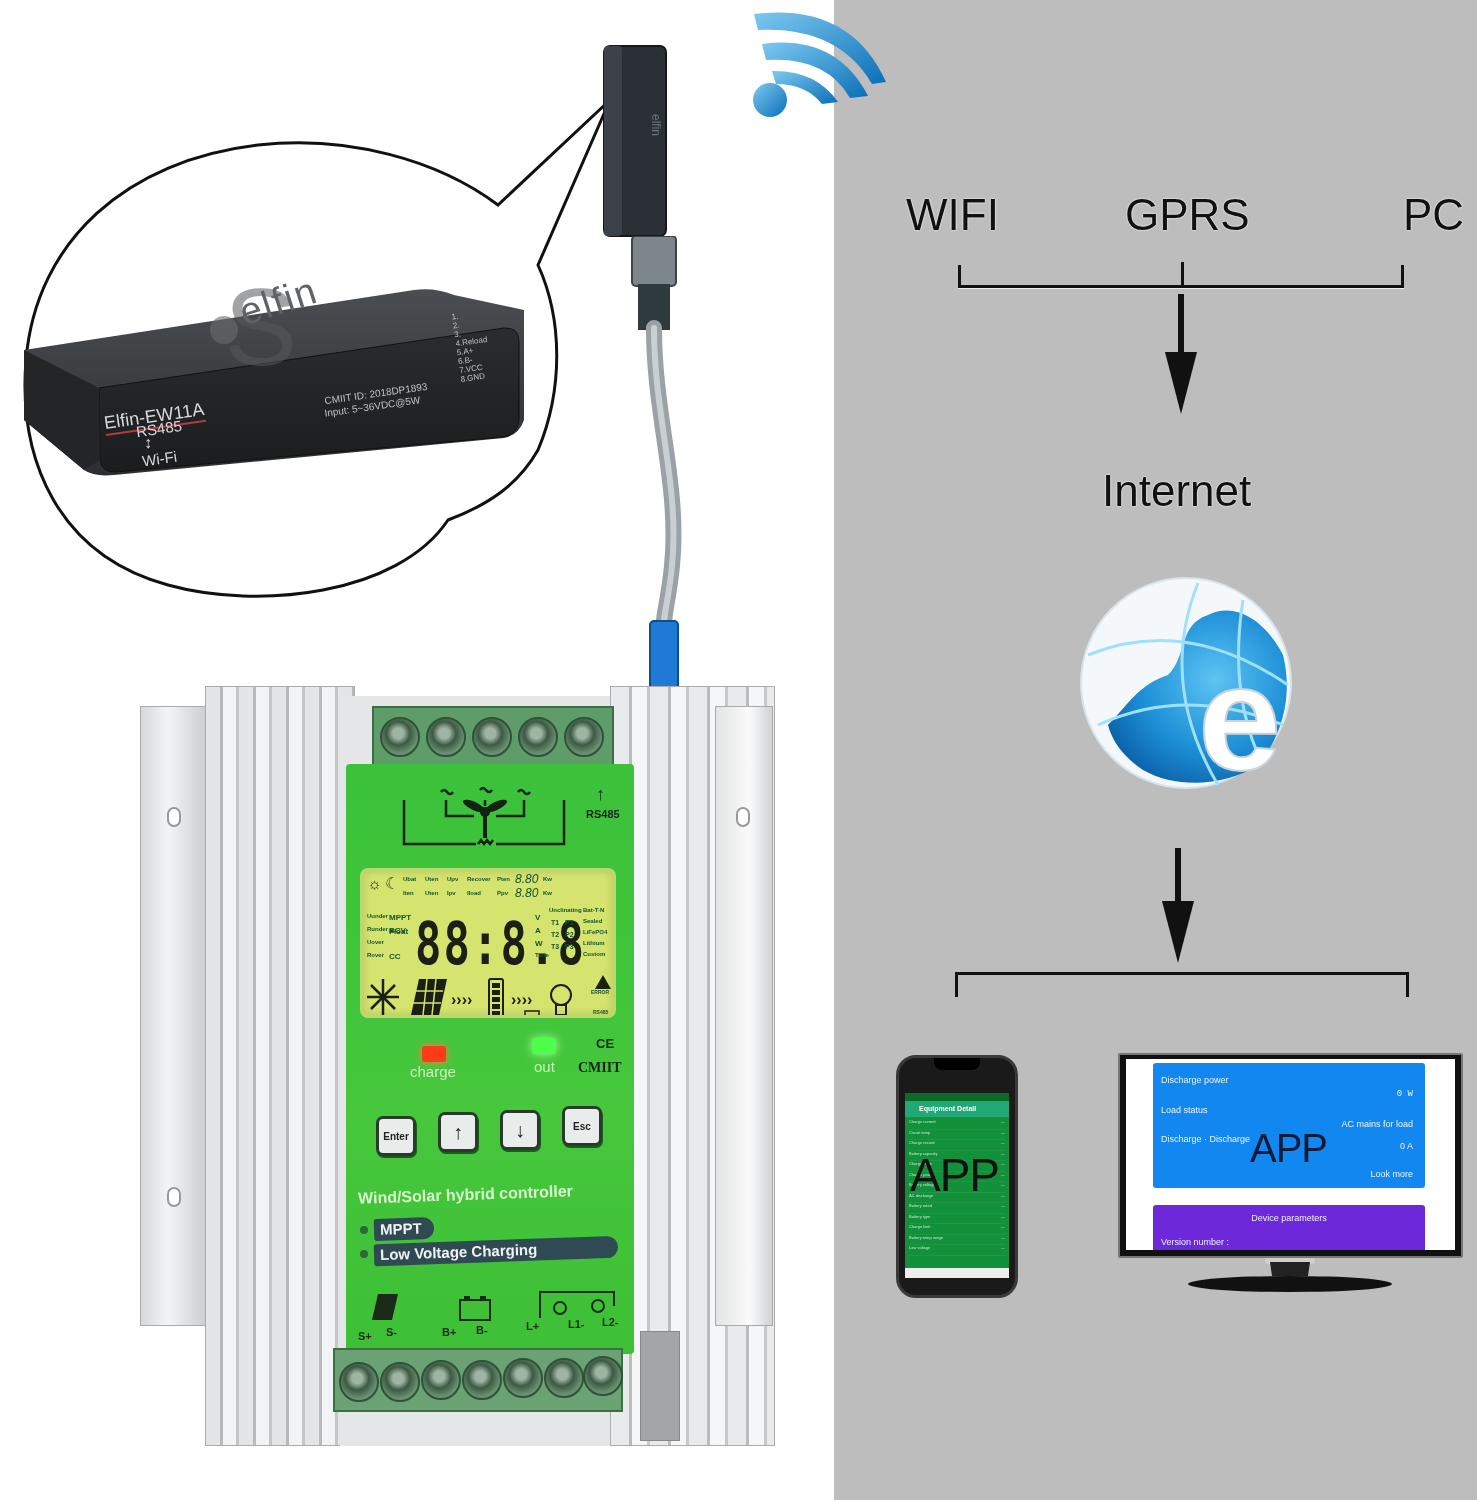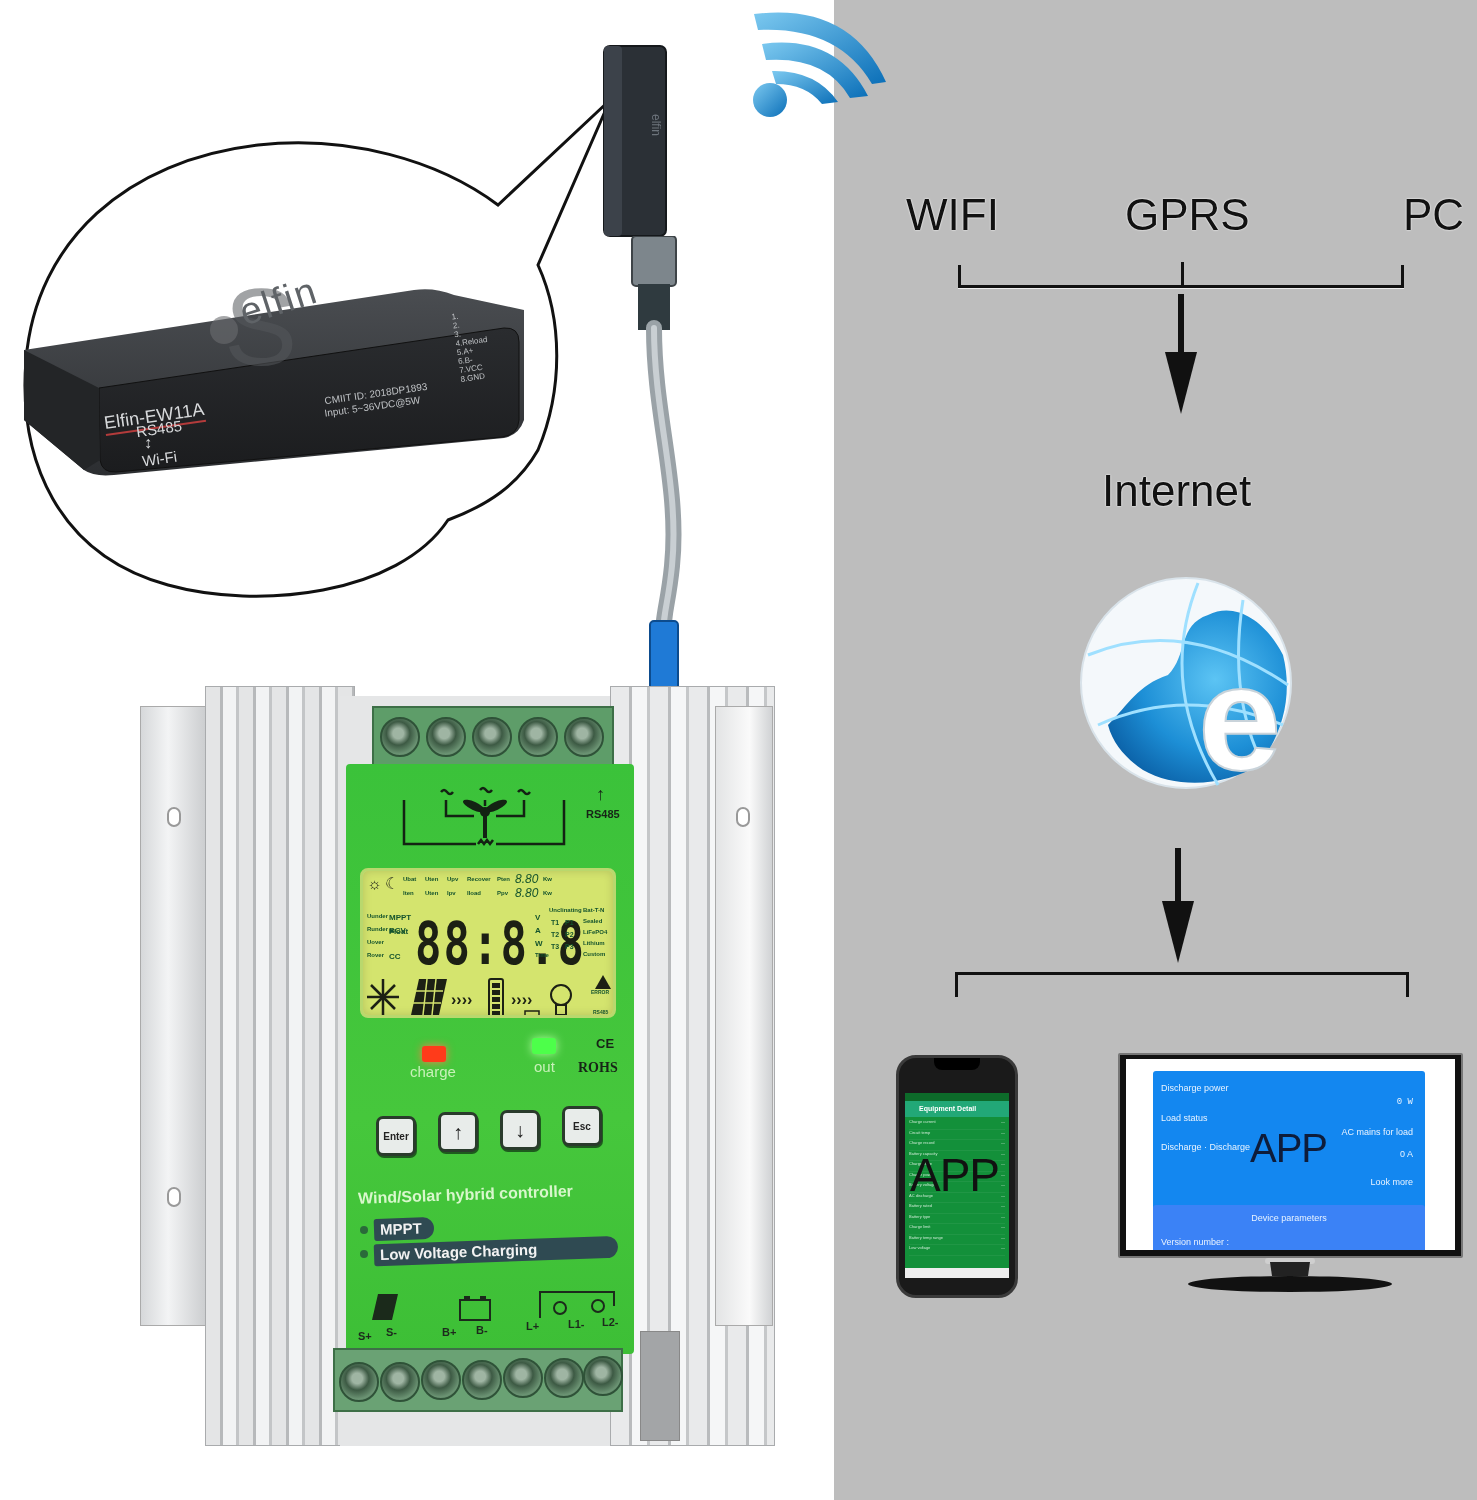--- a/index.html
+++ b/index.html
@@ -26,22 +26,22 @@
   .phone-status { height: 8px; background: #0d6b2a; }
   .phone-header { height: 16px; background: #22a877; color: #fff; font-size: 7px; font-weight: bold; padding: 4px 0 0 14px; }
   .phone-rows { padding: 2px 4px; }
   .phone-row { height: 10.5px; display: flex; justify-content: space-between; font-size: 4px; color: #c9e9d2; border-bottom: 1px solid rgba(255,255,255,0.06); }
   .phone-footer { position: absolute; left: 6px; top: 210px; width: 104px; height: 10px; background: #eee; }
   .app-overlay { position: absolute; font-family: "Liberation Sans", sans-serif; color: #111; letter-spacing: -1px; }
 
   
   .monitor { position: absolute; left: 1118px; top: 1053px; width: 345px; height: 205px; background: #111; border: 2px solid #777; border-radius: 2px; }
   .monitor-screen { position: absolute; left: 6px; top: 4px; width: 329px; height: 191px; background: #fff; overflow: hidden; }
-  .monitor-blue { position: absolute; left: 27px; top: 4px; width: 272px; height: 139px; background: #1387f0; border-radius: 3px; margin-top: 8px; }
-  .monitor-pink { position: absolute; left: 27px; top: 146px; width: 272px; height: 50px; background: #3b82f6; border-radius: 3px; }
+  .monitor-blue { position: absolute; left: 27px; top: 4px; width: 272px; height: 125px; background: #1387f0; border-radius: 3px; }
+  .monitor-pink { position: absolute; left: 27px; top: 146px; width: 272px; height: 50px; background: #6d28d9; border-radius: 3px; }
   .mtext { position: absolute; font-size: 9px; color: #e8f3ff; }
   .monitor-stand { position: absolute; left: 1180px; top: 1258px; width: 220px; height: 36px; }
 
   
   .wifi-signal { position: absolute; left: 726px; top: 4px; width: 160px; height: 118px; }
   .callout { position: absolute; left: 18px; top: 90px; width: 610px; height: 520px; }
   .module { position: absolute; left: 24px; top: 270px; width: 500px; height: 215px; }
   .adapter { position: absolute; left: 600px; top: 44px; width: 70px; height: 196px; }
   .cable { position: absolute; left: 610px; top: 236px; width: 110px; height: 460px; }
 
@@ -409,21 +409,21 @@
       </div>
       <div class="lcd-text" style="left:228px;top:118px;font-size:5px;">ERROR</div>
       <div class="lcd-text" style="left:230px;top:138px;font-size:5px;">RS485</div>
     </div>
 
     <div class="led" style="left:76px;top:282px;background:#ff3b1a;box-shadow:0 0 8px #ff7a4a;"></div>
     <div class="led-label" style="left:64px;top:299px;">charge</div>
     <div class="led" style="left:186px;top:274px;background:#4dff4a;box-shadow:0 0 10px #aaff9a;"></div>
     <div class="led-label" style="left:188px;top:294px;">out</div>
     <div class="ce-mark" style="left:250px;top:272px;">CE</div>
-    <div class="rohs" style="left:232px;top:296px;">ROHS</div>
+    <div class="rohs" style="left:232px;top:296px;">CMIIT</div>
 
     <div class="key" style="left:30px;top:352px;">Enter</div>
     <div class="key" style="left:92px;top:348px;font-size:20px;">↑</div>
     <div class="key" style="left:154px;top:346px;font-size:20px;">↓</div>
     <div class="key" style="left:216px;top:342px;">Esc</div>
 
     <div class="face-title">Wind/Solar  hybrid  controller</div>
 
     <div class="pill-dot" style="left:14px;top:462px;"></div>
     <div class="pill" style="left:28px;top:454px;">MPPT</div>

